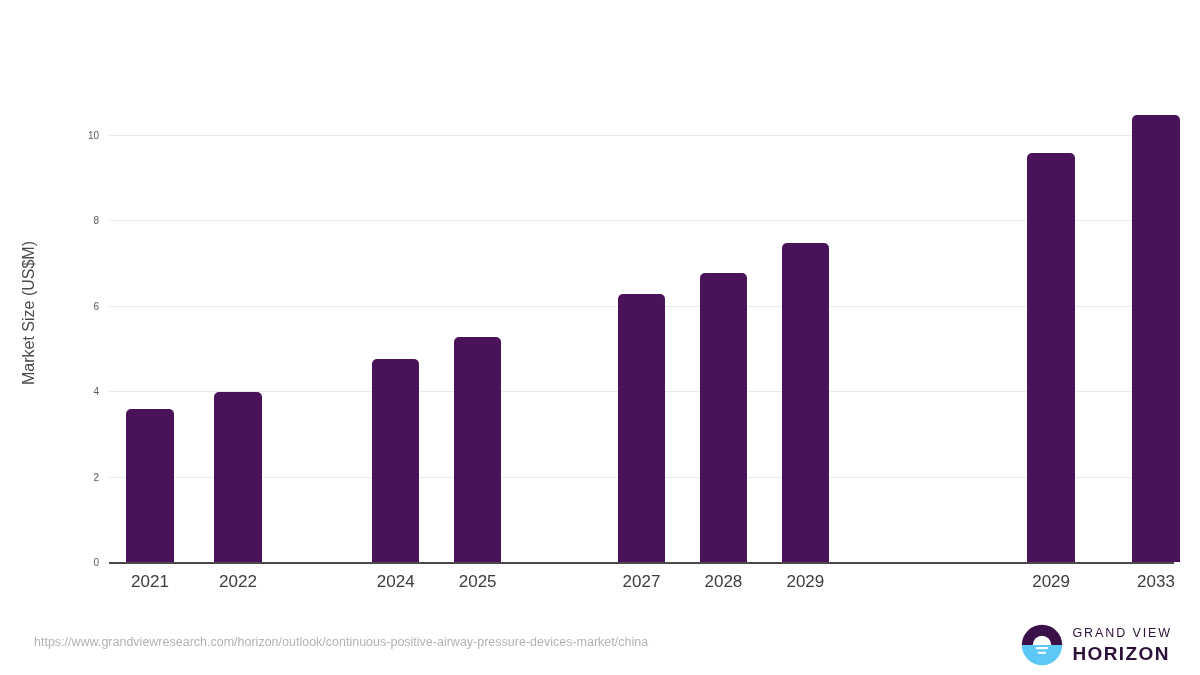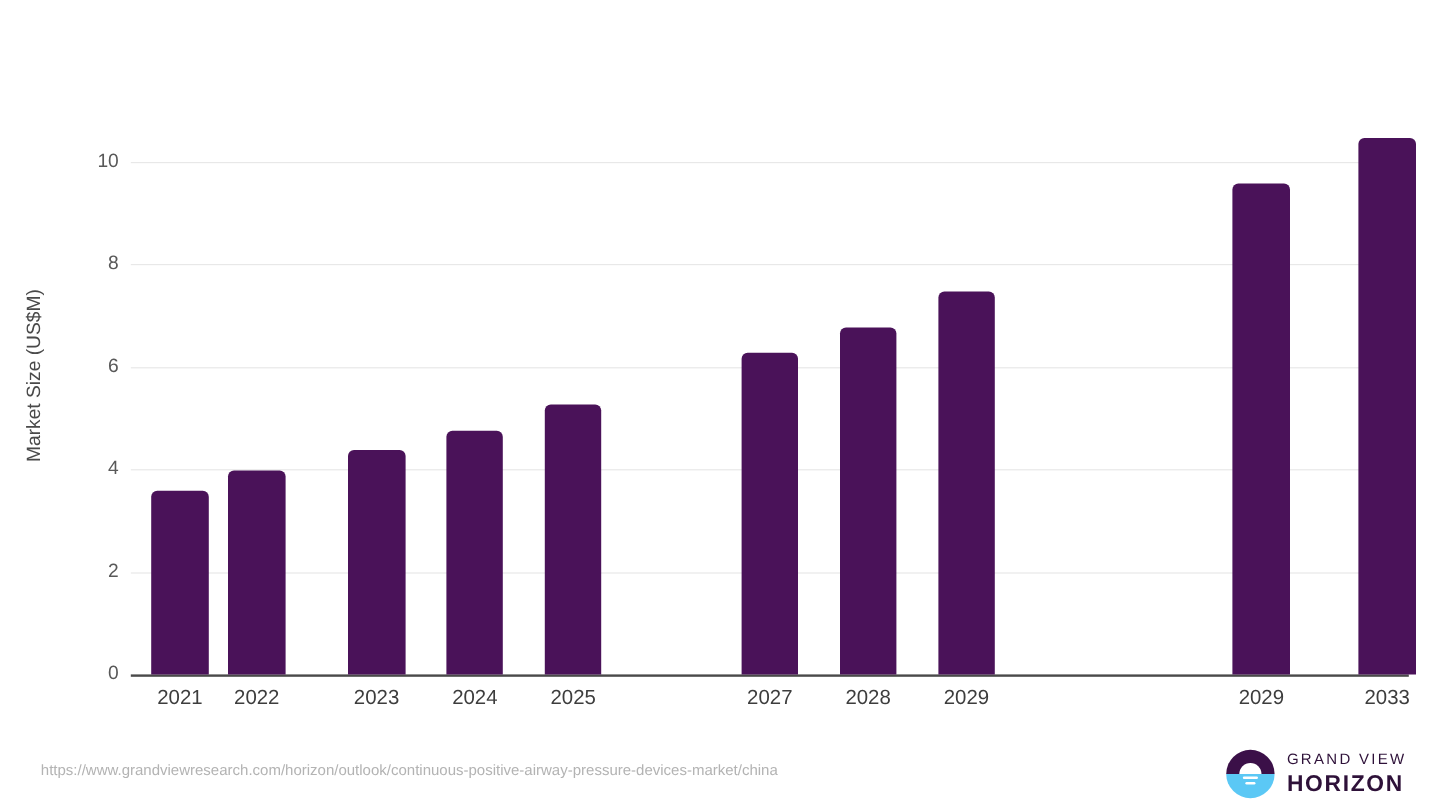--- a/index.html
+++ b/index.html
@@ -54,21 +54,21 @@
     top: 558px;
     width: 1065px;
     height: 2px;
     background: #4a4a4a;
   }
   .y-tick-label {
     position: absolute;
     right: 0;
     width: 40px;
     text-align: right;
-    font-size: 16px;
+    font-size: 10px;
     color: #595959;
     transform: translateY(-50%);
   }
   #y-ticks {
     position: absolute;
     left: 45px;
     top: 0;
     width: 50px;
     height: 675px;
   }
@@ -181,31 +181,25 @@
 
   <div id="x-axis-line"></div>
 
   <div id="bars">
       <div class="bar-group" style="left: 0px; width: 81.9231px;">
         <div style="position: absolute; bottom: 0px; left: 17.2038px; width: 47.5154px; height: 558px;">
           <div class="bar" title="2021: 3.57" style="height: 152.618px; background: rgb(74, 18, 89);"></div>
         </div>
         <div class="x-tick-label">2021</div>
       </div>
-      <div class="bar-group" style="left: 64px; width: 81.9231px;">
+      <div class="bar-group" style="left: 88px; width: 81.9231px;">
         <div style="position: absolute; bottom: 0px; left: 17.2038px; width: 47.5154px; height: 558px;">
           <div class="bar" title="2022: 3.97" style="height: 169.718px; background: rgb(74, 18, 89);"></div>
         </div>
         <div class="x-tick-label">2022</div>
-      </div>
-      <div class="bar-group" style="left: 163.846px; width: 81.9231px;">
-        <div style="position: absolute; bottom: 0px; left: 17.2038px; width: 47.5154px; height: 558px;">
-          <div class="bar" title="2023: 4.37" style="height: 186.817px; background: rgb(74, 18, 89);"></div>
-        </div>
-        <div class="x-tick-label">2023</div>
       </div>
       <div class="bar-group" style="left: 245.769px; width: 81.9231px;">
         <div style="position: absolute; bottom: 0px; left: 17.2038px; width: 47.5154px; height: 558px;">
           <div class="bar" title="2024: 4.76" style="height: 203.49px; background: rgb(74, 18, 89);"></div>
         </div>
         <div class="x-tick-label">2024</div>
       </div>
       <div class="bar-group" style="left: 327.692px; width: 81.9231px;">
         <div style="position: absolute; bottom: 0px; left: 17.2038px; width: 47.5154px; height: 558px;">
           <div class="bar" title="2025: 5.26" style="height: 224.865px; background: rgb(74, 18, 89);"></div>

